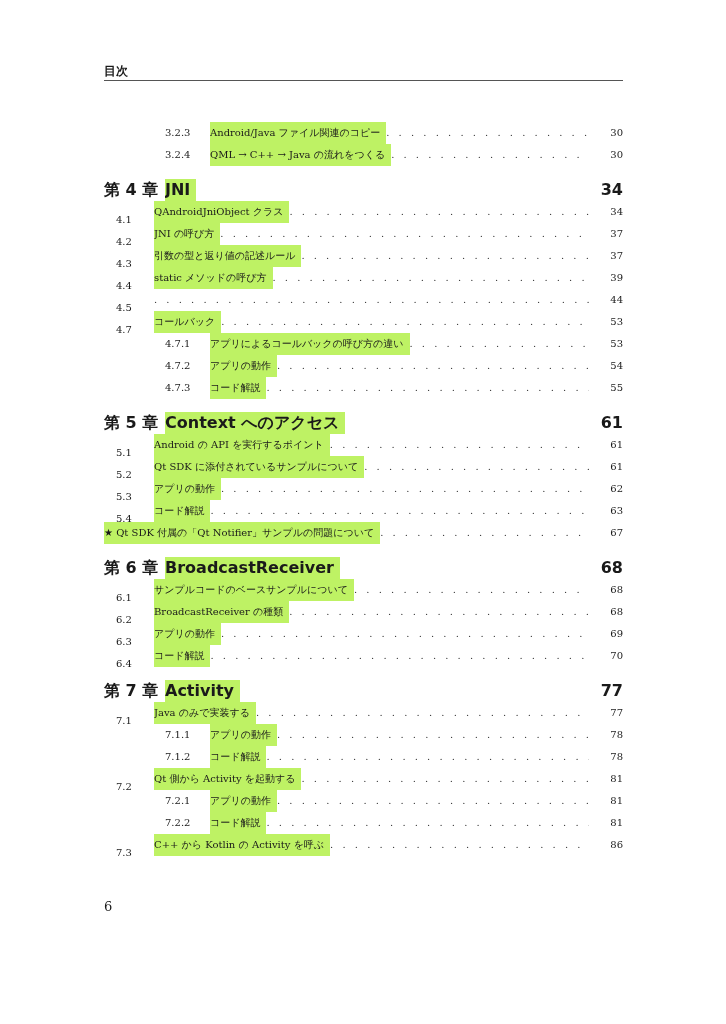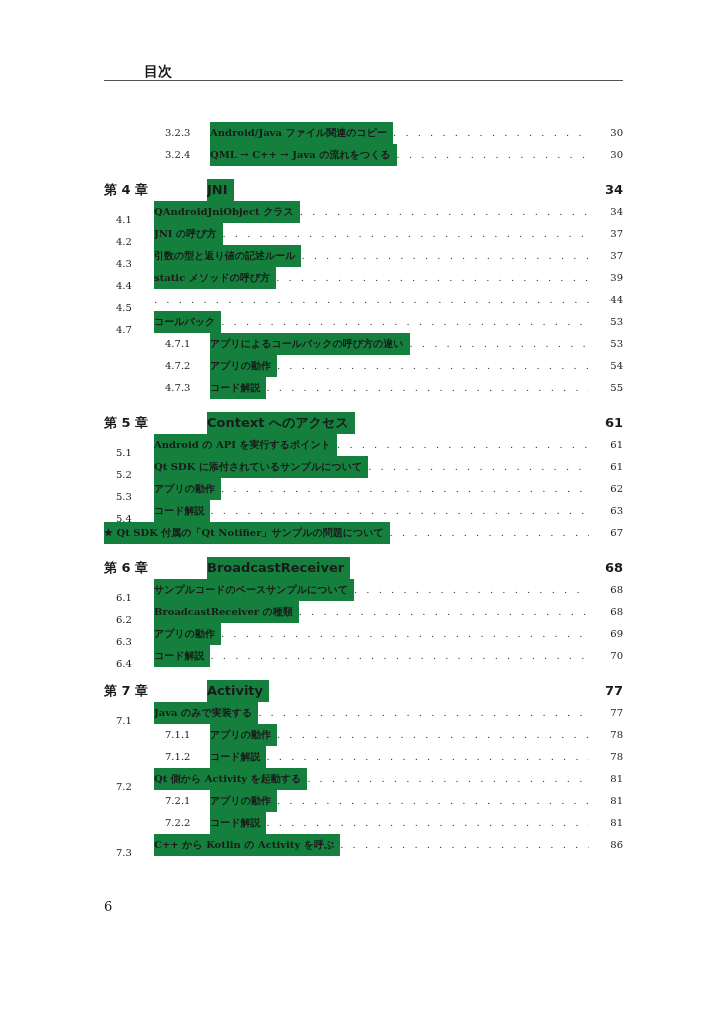--- a/index.html
+++ b/index.html
@@ -1,35 +1,35 @@
 <!DOCTYPE html>
 <html><head>
 <meta charset="utf-8">
 <style>
   html, body { margin: 0; padding: 0; background: #ffffff; }
   body { width: 726px; height: 1024px; position: relative; overflow: hidden;
          font-family: "DejaVu Serif", "Liberation Serif", serif; color: #1a1a1a; }
   .header { position: absolute; left: 104px; top: 62px; width: 519px; height: 18px;
             border-bottom: 1px solid #555; }
   .header-title { font-family: "DejaVu Sans", "Liberation Sans", sans-serif; font-weight: bold;
-                  font-size: 14px; line-height: 18px; position: absolute; left: 0; top: 0; margin-left: 40px; }
+                  font-size: 12px; line-height: 18px; position: absolute; left: 0; top: 0; }
   .toc { position: absolute; left: 104px; top: 122px; width: 519px; }
   .row { position: relative; height: 22px; line-height: 22px; font-size: 10px; white-space: nowrap; }
   .row.chapter { margin-top: 13px; font-family: "DejaVu Sans", "Liberation Sans", sans-serif;
-                 font-weight: bold; font-size: 13px; }
+                 font-weight: bold; font-size: 16px; }
   .num { position: absolute; top: 0; }
   .row.chapter .num { left: 0; }
   .row.section .num { left: 12px; margin-top: 8px; }
   .row.subsection .num { left: 61px; }
   .title-wrap { position: absolute; top: 0; right: 34px; display: flex; overflow: hidden; }
-  .row.chapter .title-wrap { left: 61px; margin-left: 42px; }
+  .row.chapter .title-wrap { left: 61px; }
   .row.section .title-wrap { left: 50px; }
   .row.subsection .title-wrap { left: 106px; }
   .row.special .title-wrap { left: 0px; }
-  .title { flex: 0 0 auto; padding-right: 6px; background: #15803d; font-weight: bold; }
+  .title { flex: 0 0 auto; padding-right: 6px; background: #bef264; }
   .leader { flex: 1 1 auto; overflow: hidden; letter-spacing: 5.6px; color: #333; }
   .leader::before { content: ". . . . . . . . . . . . . . . . . . . . . . . . . . . . . . . . . . . . . . . . . . . . . . . . . . . . . . . . . . . . . . . . . . . . . . . . . . . . . . . . . . . . . . . . . ."; letter-spacing: 3px; }
   .page { position: absolute; right: 0; top: 0; text-align: center; }
   .footer-page { position: absolute; left: 104px; top: 899px; font-size: 13px; }
 </style>
 </head>
 <body>
 
 <div class="header">
   <span class="header-title">目次</span>

